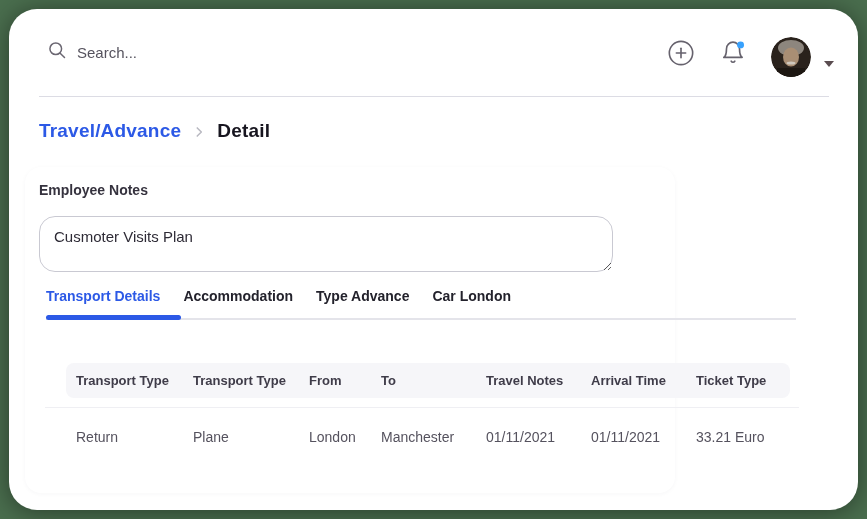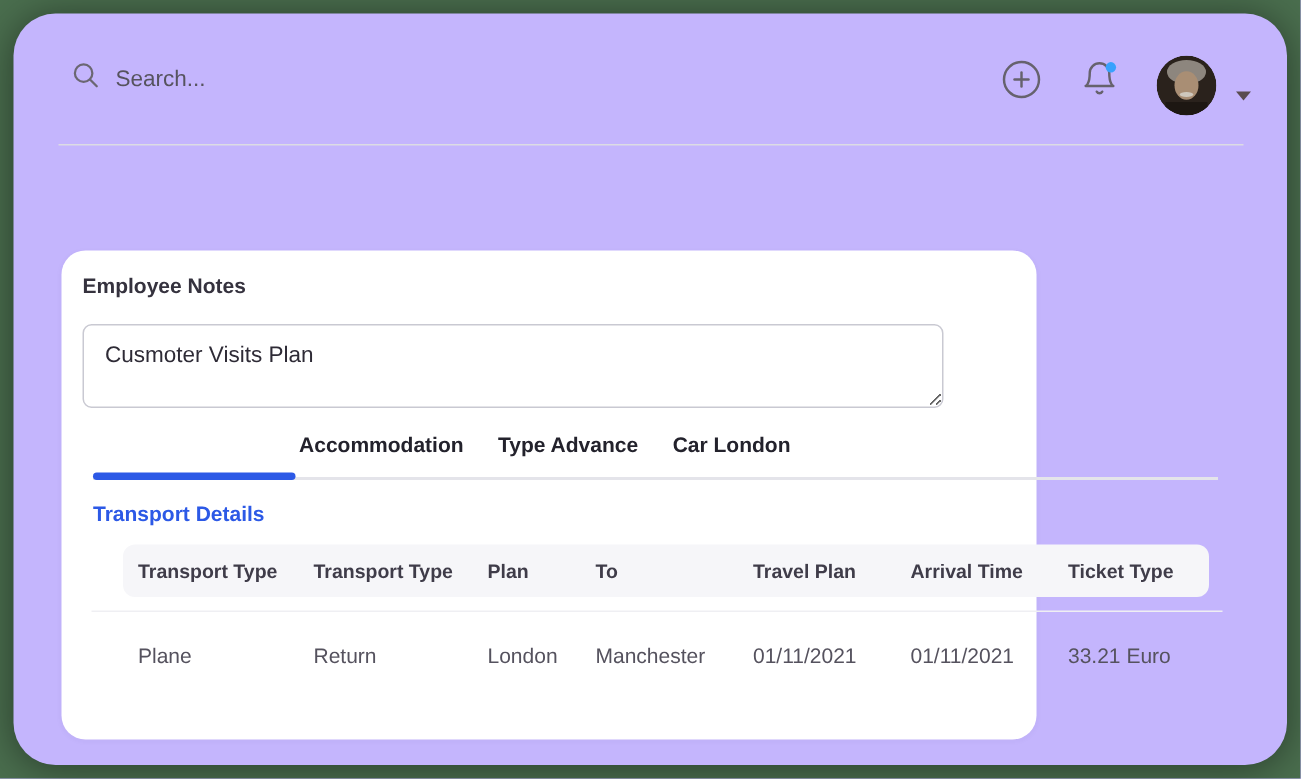--- a/index.html
+++ b/index.html
@@ -3,21 +3,21 @@
 <meta charset="utf-8">
 <style>
   html,body{margin:0;padding:0;}
   body{
     width:867px;height:519px;position:relative;overflow:hidden;
     background:#4a6e4e;
     font-family:"Liberation Sans", sans-serif;
   }
   .page{
     position:absolute;left:9px;top:9px;width:849px;height:501px;
-    background:#c4b5fd;border-radius:28px;
+    background:#ffffff;border-radius:28px;
     box-shadow:0 2px 26px rgba(0,0,0,.45);
     overflow:hidden;
   }
   
   .search-icon{position:absolute;left:38px;top:31px;width:20px;height:20px;}
   .search-input{
     position:absolute;left:66px;top:31px;width:260px;height:22px;
     border:none;outline:none;background:transparent;
     font-family:"Liberation Sans",sans-serif;font-size:15px;color:#454250;
   }
@@ -34,35 +34,35 @@
     border-top:6px solid #5a4c50;
   }
   .topbar-divider{position:absolute;left:30px;top:87px;width:790px;height:1px;background:#dcdce4;}
   
   .breadcrumb{position:absolute;left:30px;top:111px;display:flex;align-items:center;gap:11px;}
   .bc-section{font-size:19px;font-weight:bold;color:#2c59e6;cursor:pointer;letter-spacing:.2px;}
   .bc-chevron{width:14px;height:14px;margin-top:2px;}
   .bc-current{font-size:19px;font-weight:bold;color:#17151f;letter-spacing:.2px;}
   
   .card{
-    position:absolute;left:32px;top:158px;width:650px;height:326px;
+    position:absolute;left:16px;top:158px;width:650px;height:326px;
     background:#ffffff;border-radius:16px;
     box-shadow:0 1px 4px rgba(40,40,80,.04);
   }
   .notes-label{position:absolute;left:14px;top:15px;font-size:14px;font-weight:bold;color:#35323e;}
   .notes-textarea{
     position:absolute;left:14px;top:49px;width:574px;height:56px;box-sizing:border-box;
-    border:1px solid #c9c9d2;border-radius:6px;padding:11px 14px;
+    border:1px solid #c9c9d2;border-radius:16px;padding:11px 14px;
     font-family:"Liberation Sans",sans-serif;font-size:15px;color:#2e2b36;
     resize:both;outline:none;line-height:18px;background:#fff;
   }
   
   .tabs{position:absolute;left:21px;top:121px;display:flex;gap:23px;}
   .tab{font-size:14px;font-weight:bold;color:#23222c;cursor:pointer;white-space:nowrap;}
-  .tab.active{color:#2c59e6;margin-top:46px;}
+  .tab.active{color:#2c59e6;}
   .tab-line-gray{position:absolute;left:21px;top:151px;width:750px;height:2px;background:#e4e4ea;}
   .tab-underline{position:absolute;left:21px;top:148px;width:135px;height:5px;background:#2c59e6;border-radius:3px;}
   
   .table-wrap{position:absolute;left:41px;top:196px;width:724px;}
   .trow{display:flex;}
   .trow.thead{height:35px;background:#f6f6f9;border-radius:8px;align-items:center;}
   .trow.tdata{height:38px;margin-top:20px;align-items:center;}
   .tcell{box-sizing:border-box;padding-left:10px;overflow:hidden;white-space:nowrap;}
   .thead .tcell{font-size:13px;font-weight:bold;color:#3f3c49;}
   .tdata .tcell{font-size:14px;color:#55525e;}
@@ -117,48 +117,57 @@
         <ellipse cx="20" cy="20" rx="8" ry="9.5" fill="#a98e74"></ellipse>
         <ellipse cx="20" cy="26" rx="4.5" ry="1.6" fill="#cfc8bd"></ellipse>
         <rect x="6" y="31" width="28" height="9" fill="#1d1712"></rect>
       </g>
     </svg>
   </span>
   <span class="caret"></span>
 
   <div class="topbar-divider"></div>
 
+  <div class="breadcrumb">
+    <span class="bc-section">Travel/Advance</span>
+    <span class="bc-chevron">
+      <svg width="14" height="14" viewBox="0 0 24 24" fill="none" stroke="#b9b9c1" stroke-width="2.6" stroke-linecap="round" stroke-linejoin="round">
+        <polyline points="9 5 16 12 9 19"></polyline>
+      </svg>
+    </span>
+    <span class="bc-current">Detail</span>
+  </div>
 
   <div class="card">
 
     <div class="notes-label">Employee Notes</div>
     <textarea class="notes-textarea" style="">Cusmoter Visits Plan</textarea>
 
     <div class="tabs">
       <span class="tab active">Transport Details</span>
       <span class="tab">Accommodation</span>
       <span class="tab">Type Advance</span>
       <span class="tab">Car London</span>
     </div>
     <div class="tab-line-gray"></div>
     <div class="tab-underline"></div>
 
     <div class="table-wrap">
       <div class="trow thead">
         <div class="tcell">Transport Type</div>
         <div class="tcell">Transport Type</div>
-        <div class="tcell">Plan</div>
+        <div class="tcell">From</div>
         <div class="tcell">To</div>
-        <div class="tcell">Travel Plan</div>
+        <div class="tcell">Travel Notes</div>
         <div class="tcell">Arrival Time</div>
         <div class="tcell">Ticket Type</div>
       </div>
       <div class="trow tdata">
+        <div class="tcell">Return</div>
         <div class="tcell">Plane</div>
-        <div class="tcell">Return</div>
         <div class="tcell">London</div>
         <div class="tcell">Manchester</div>
         <div class="tcell">01/11/2021</div>
         <div class="tcell">01/11/2021</div>
         <div class="tcell">33.21 Euro</div>
       </div>
     </div>
     <div class="thead-sep"></div>
 
   </div>

